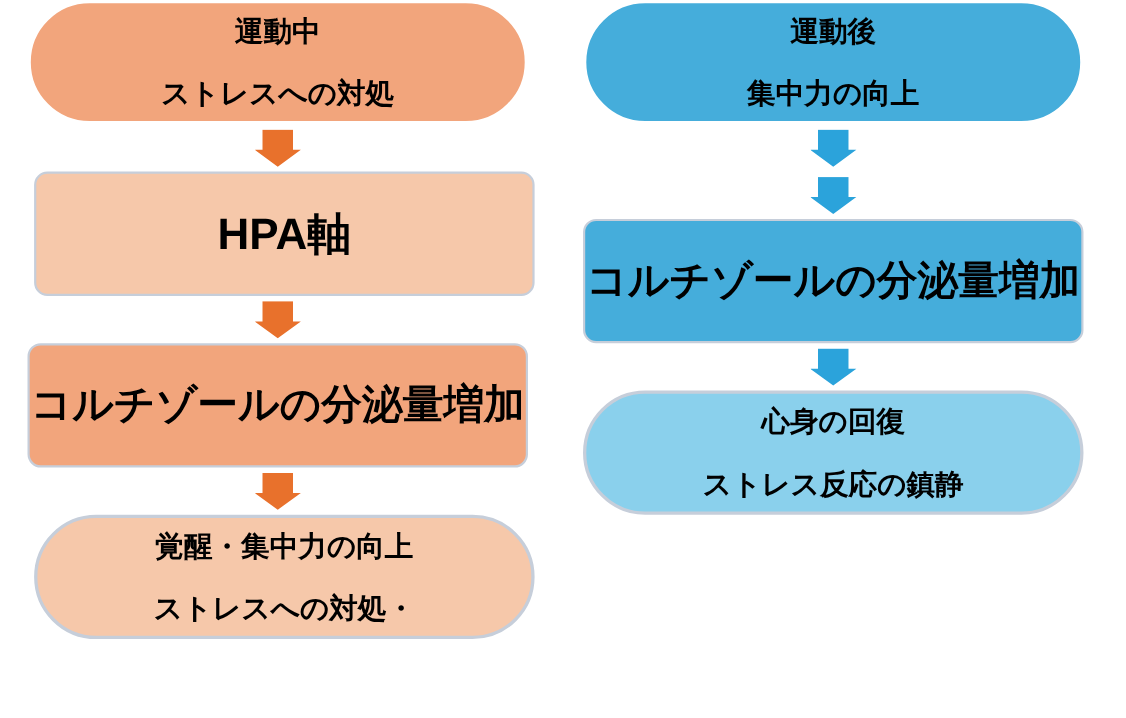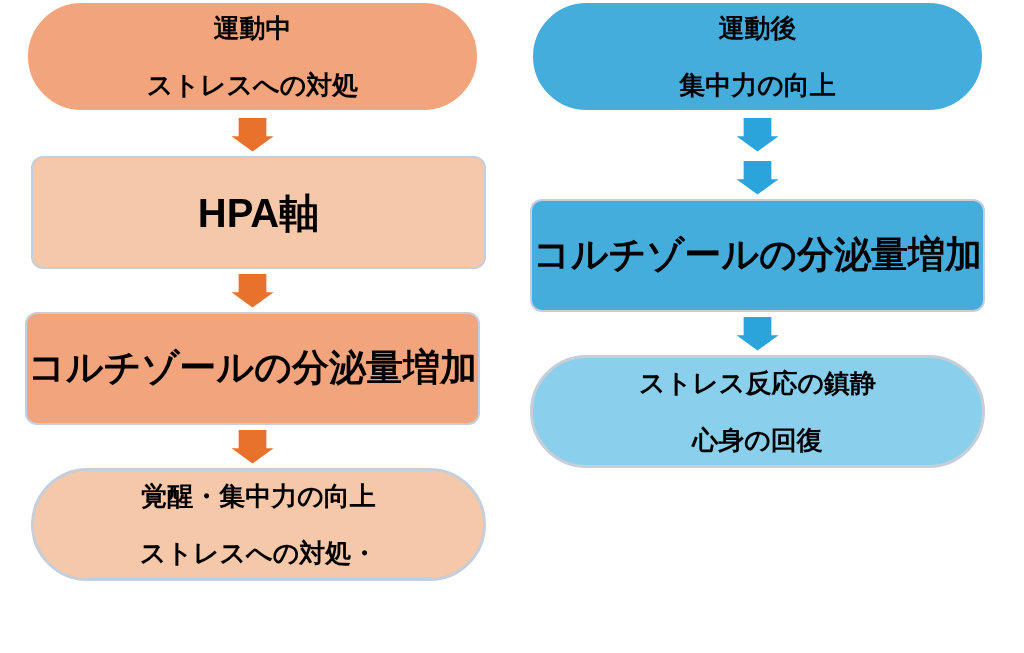--- a/index.html
+++ b/index.html
@@ -100,19 +100,19 @@
 
     <div class="node box fill-b-dark wide">
       <div class="line">コルチゾールの分泌量増加</div>
     </div>
 
     <div class="arrowwrap">
       <div class="arrow arrow-b"></div>
     </div>
 
     <div class="node pill fill-b-light ring-grey">
+      <div class="line">心身の回復</div>
       <div class="line">ストレス反応の鎮静</div>
-      <div class="line">心身の回復</div>
     </div>
 
   </div>
 
 </div>
 
 </body></html>

